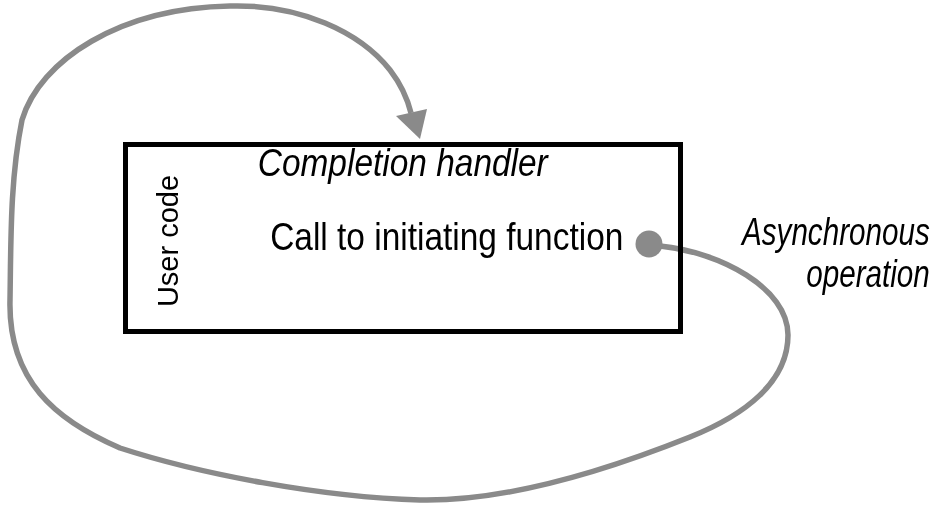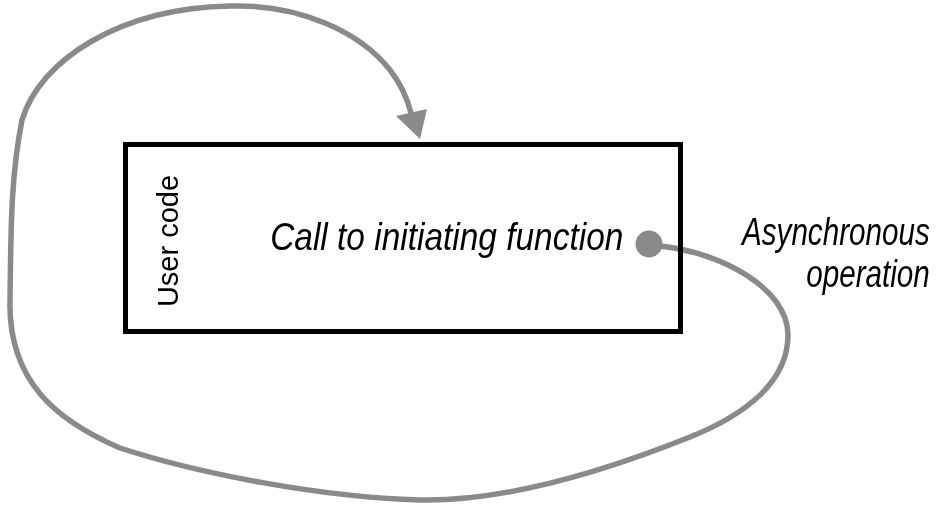--- a/index.html
+++ b/index.html
@@ -46,21 +46,20 @@
   }
   .handler-label .squeeze {
     display: inline-block;
     transform: scaleX(0.88);
     transform-origin: center top;
   }
   .call-label {
     position: absolute;
     top: 71px;
     right: 55px;
-    font-style: italic;
     font-size: 38px;
     line-height: 1;
     color: #000000;
     white-space: nowrap;
   }
   .call-label .squeeze {
     display: inline-block;
     transform: scaleX(0.88);
     transform-origin: right top;
   }
@@ -103,20 +102,23 @@
              C 11 240, 10 180, 22 120
              C 40 60, 120 8, 230 6
              C 300 4, 360 32, 390 70
              C 400 83, 407 97, 411 113" fill="none" stroke-width="5.5" stroke-linecap="butt" stroke="#8a8a8a"></path>
     <polygon points="420,139 396,116 427,109" fill="#8a8a8a"></polygon>
     <circle cx="649" cy="244" r="13.5" fill="#8a8a8a"></circle>
   </svg>
 
   <div class="user-code-box">
     <div class="side-label">User code</div>
+    <div class="handler-label">
+      <span class="squeeze">Completion handler</span>
+    </div>
     <div class="call-label">
       <span class="squeeze">Call to initiating function</span>
     </div>
   </div>
 
   <div class="async-annotation">
     <div>Asynchronous</div>
     <div>operation</div>
   </div>
 

